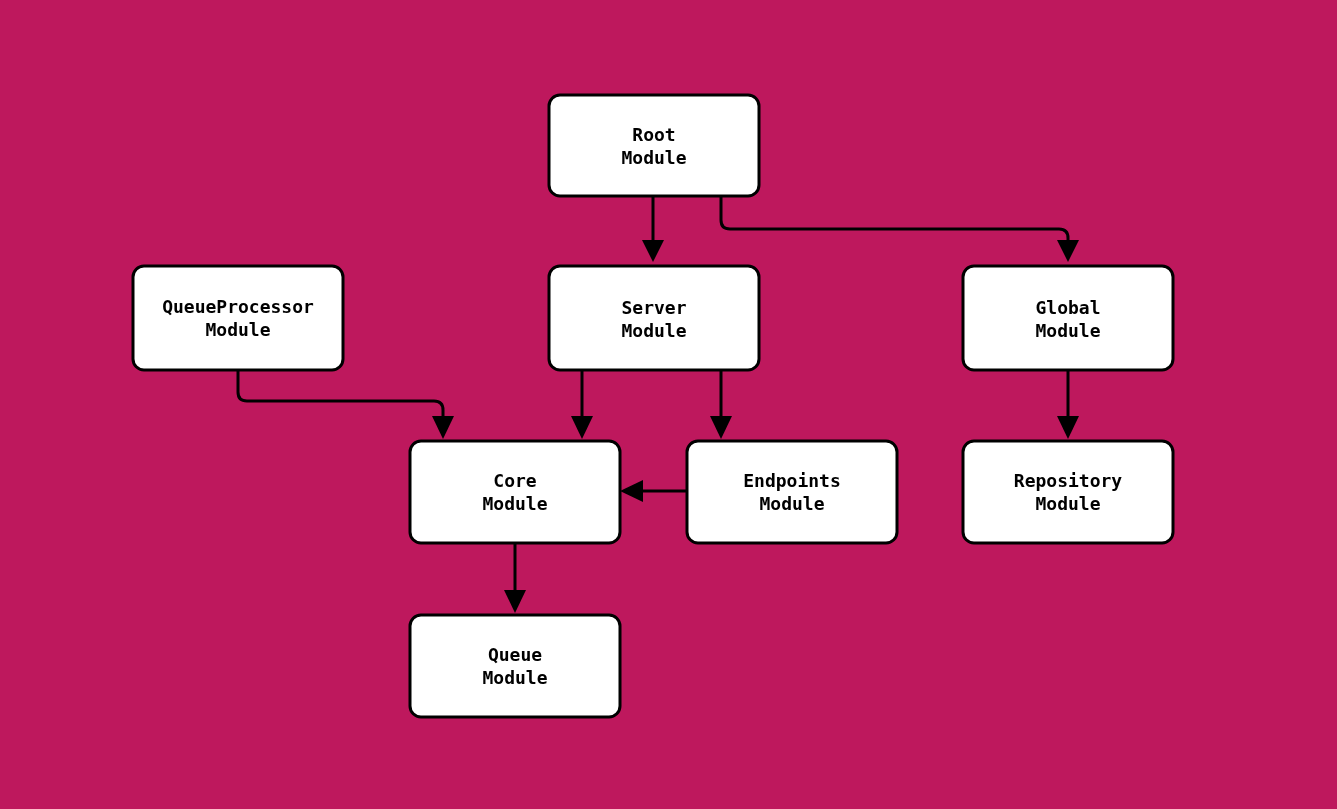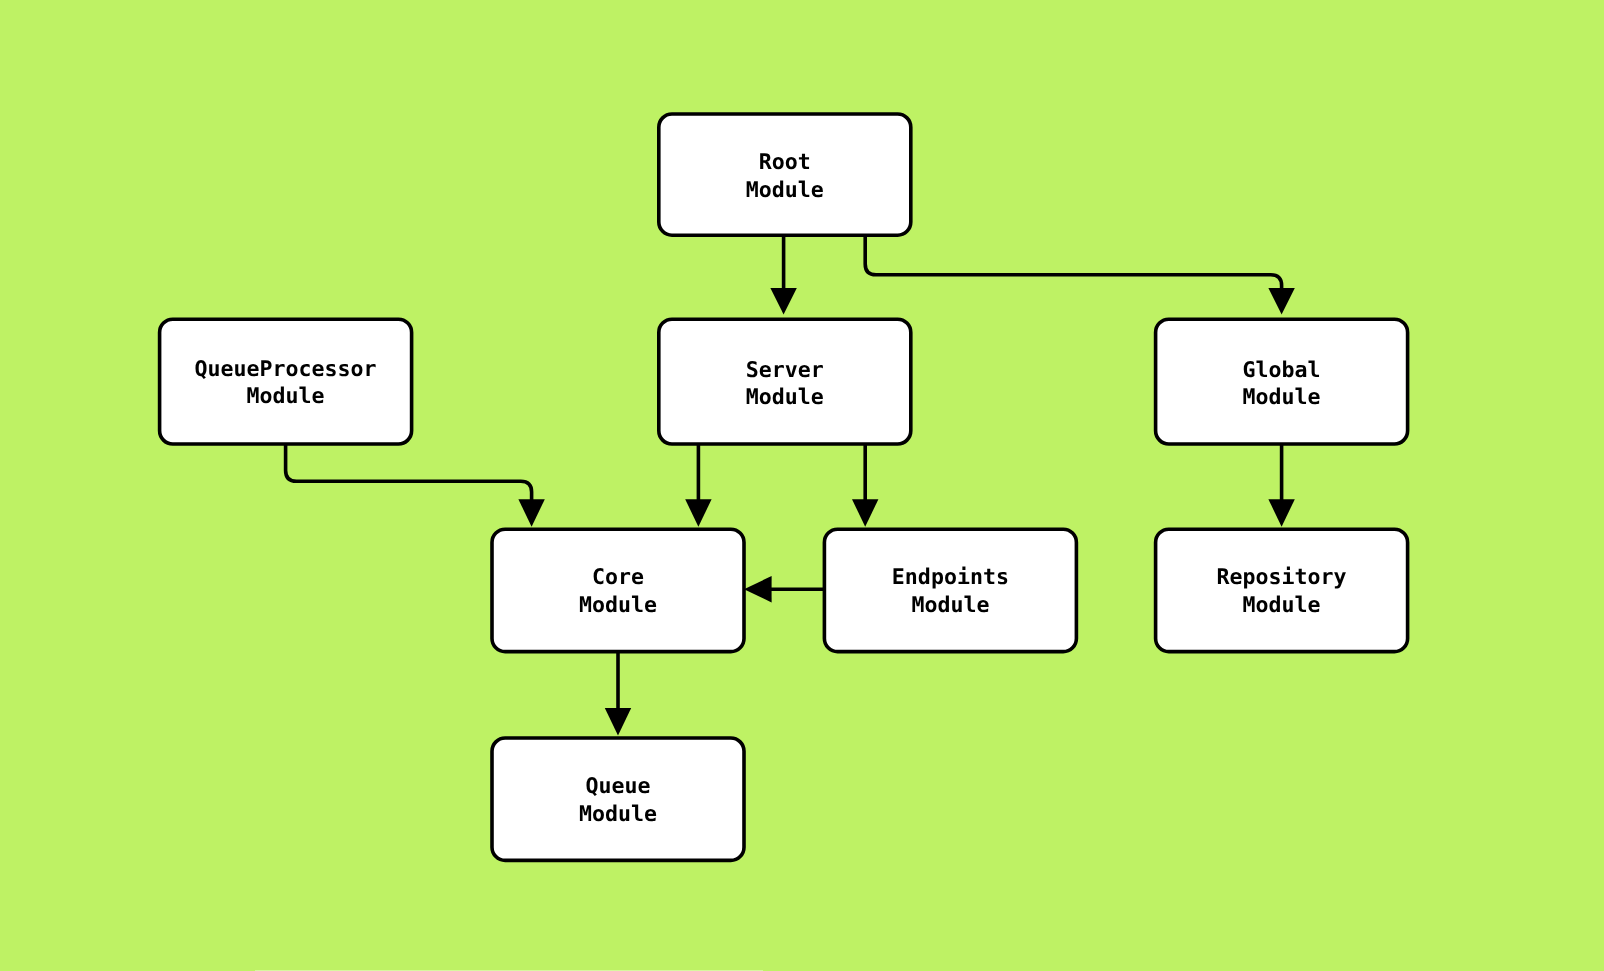--- a/index.html
+++ b/index.html
@@ -10,21 +10,21 @@
   body {
     width: 1337px;
     height: 809px;
     font-family: "DejaVu Sans Mono", monospace;
     overflow: hidden;
   }
   #diagram-root {
     position: relative;
     width: 1337px;
     height: 809px;
-    background: #bef264;
+    background: #be185d;
   }
   svg.canvas {
     display: block;
     width: 1337px;
     height: 809px;
   }
   .node-rect {
     fill: #ffffff;
     stroke: #000000;
     stroke-width: 3;

